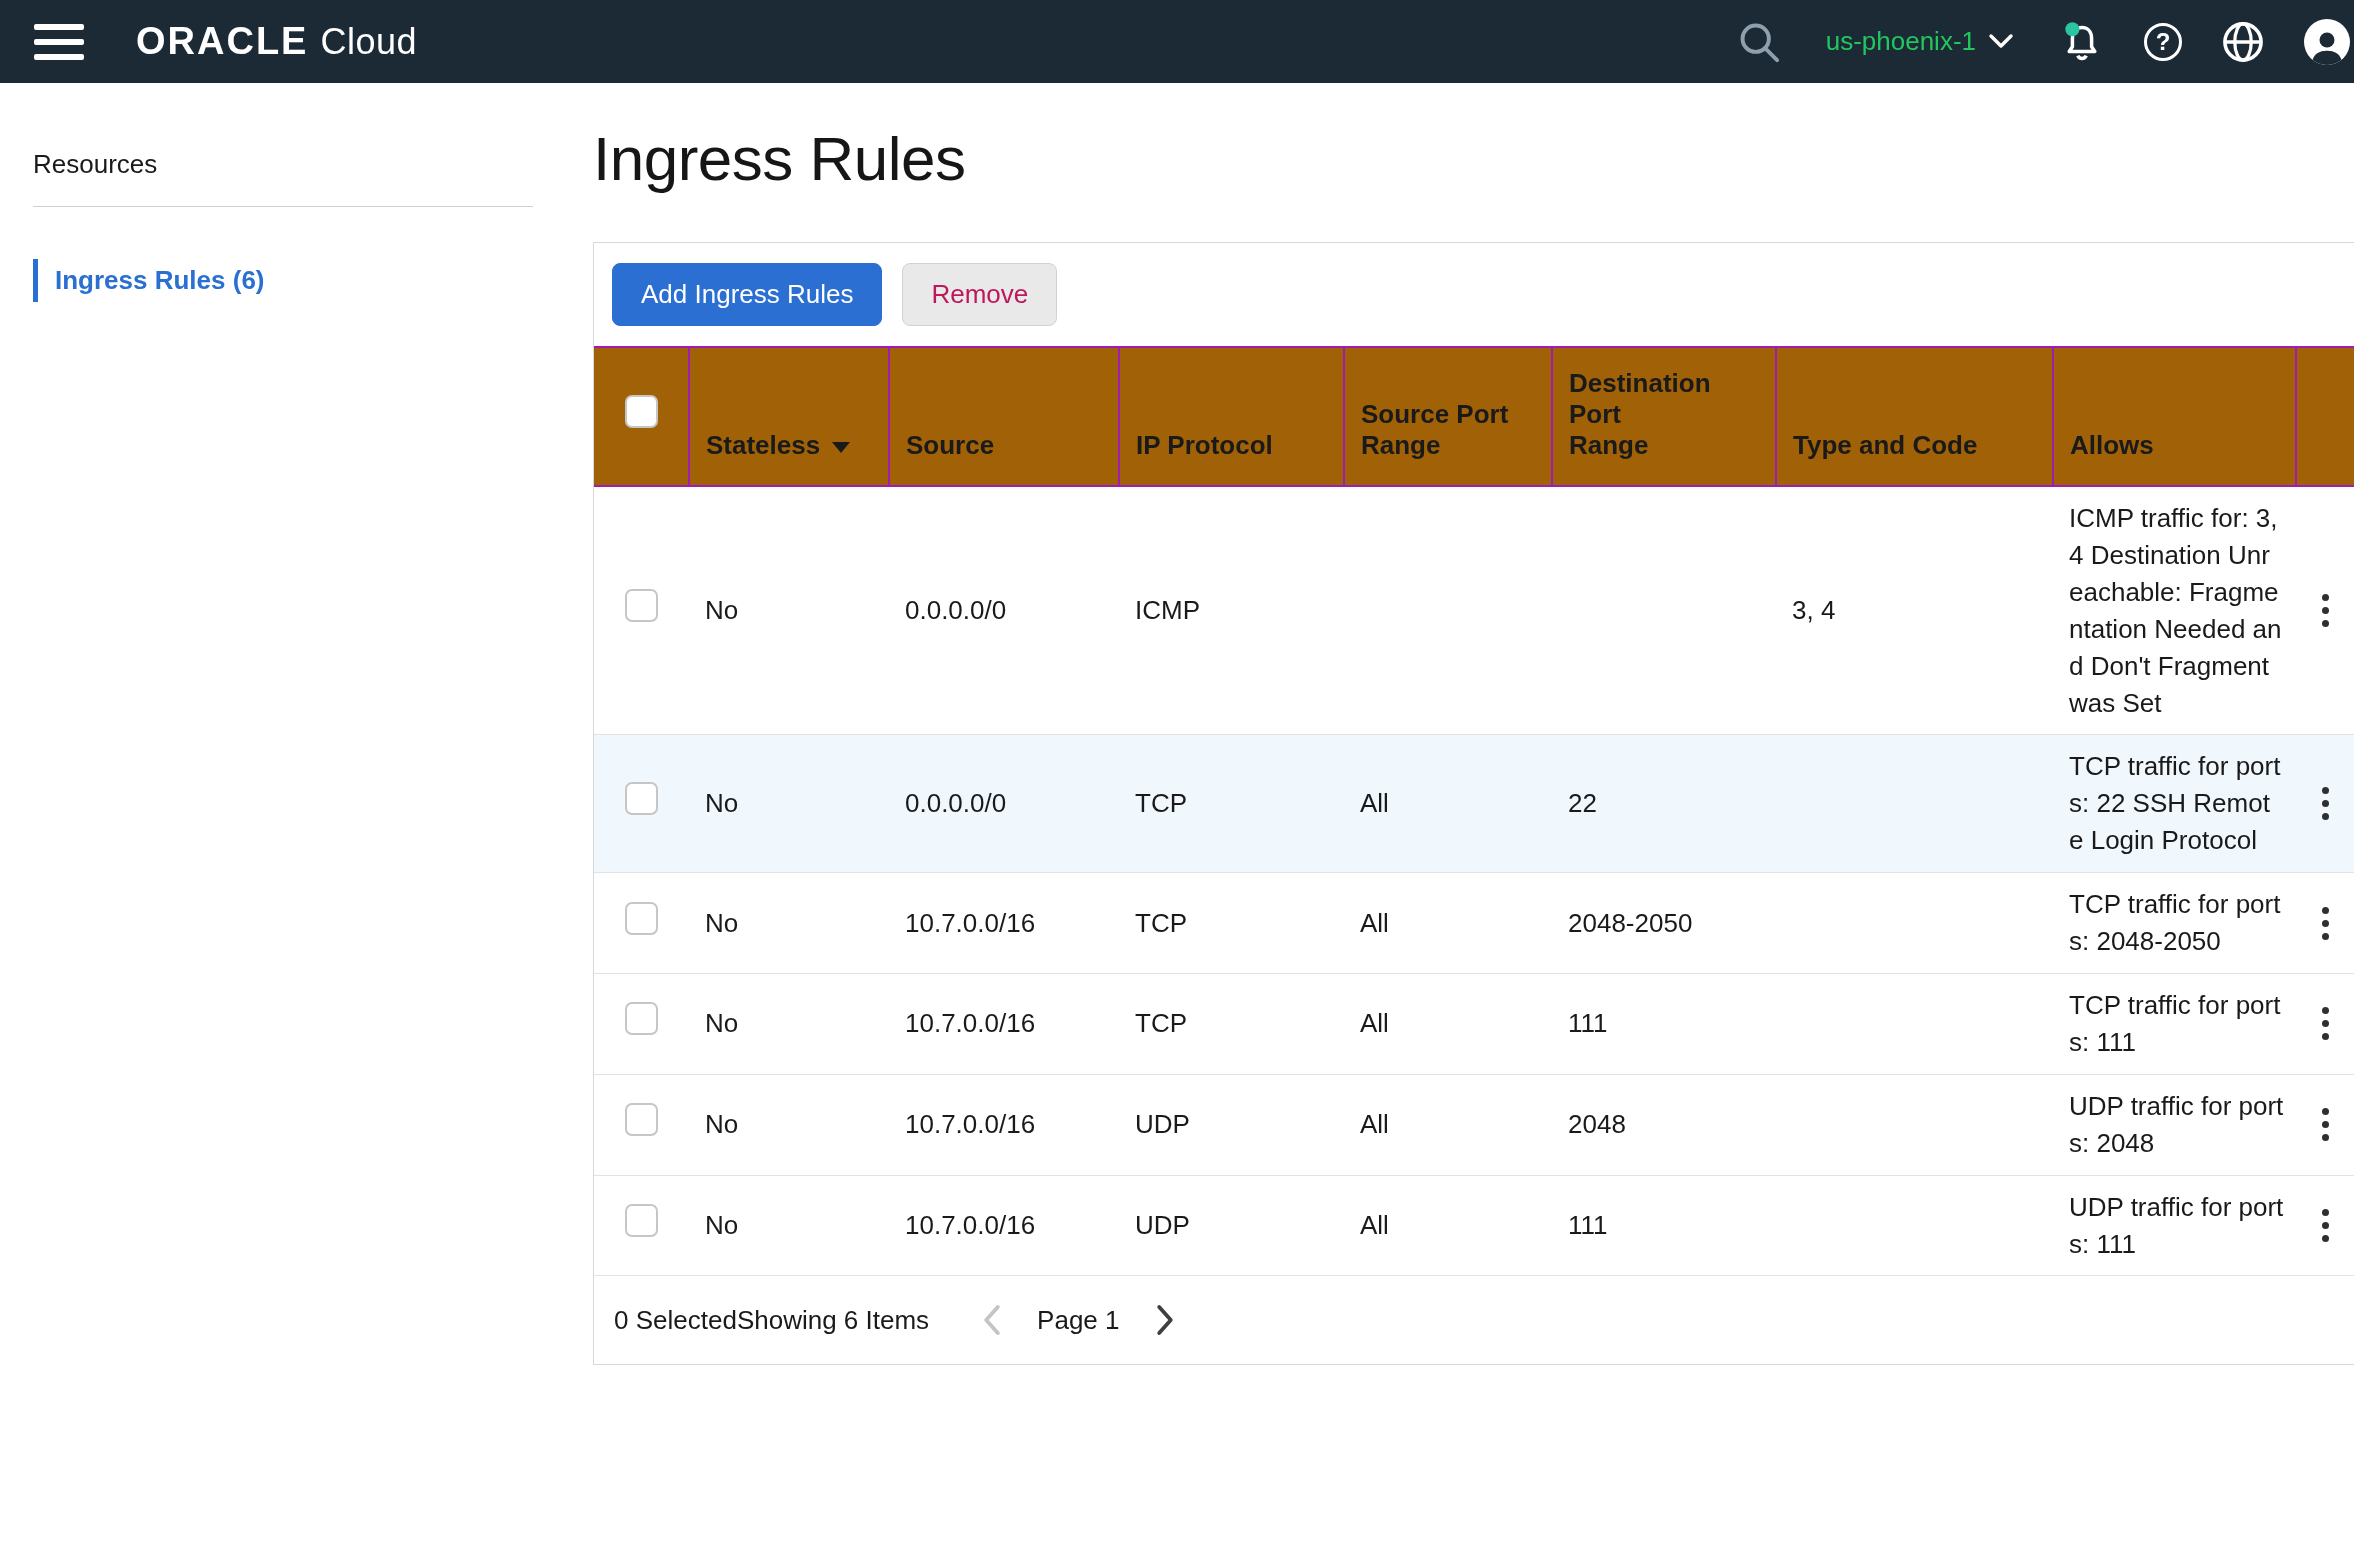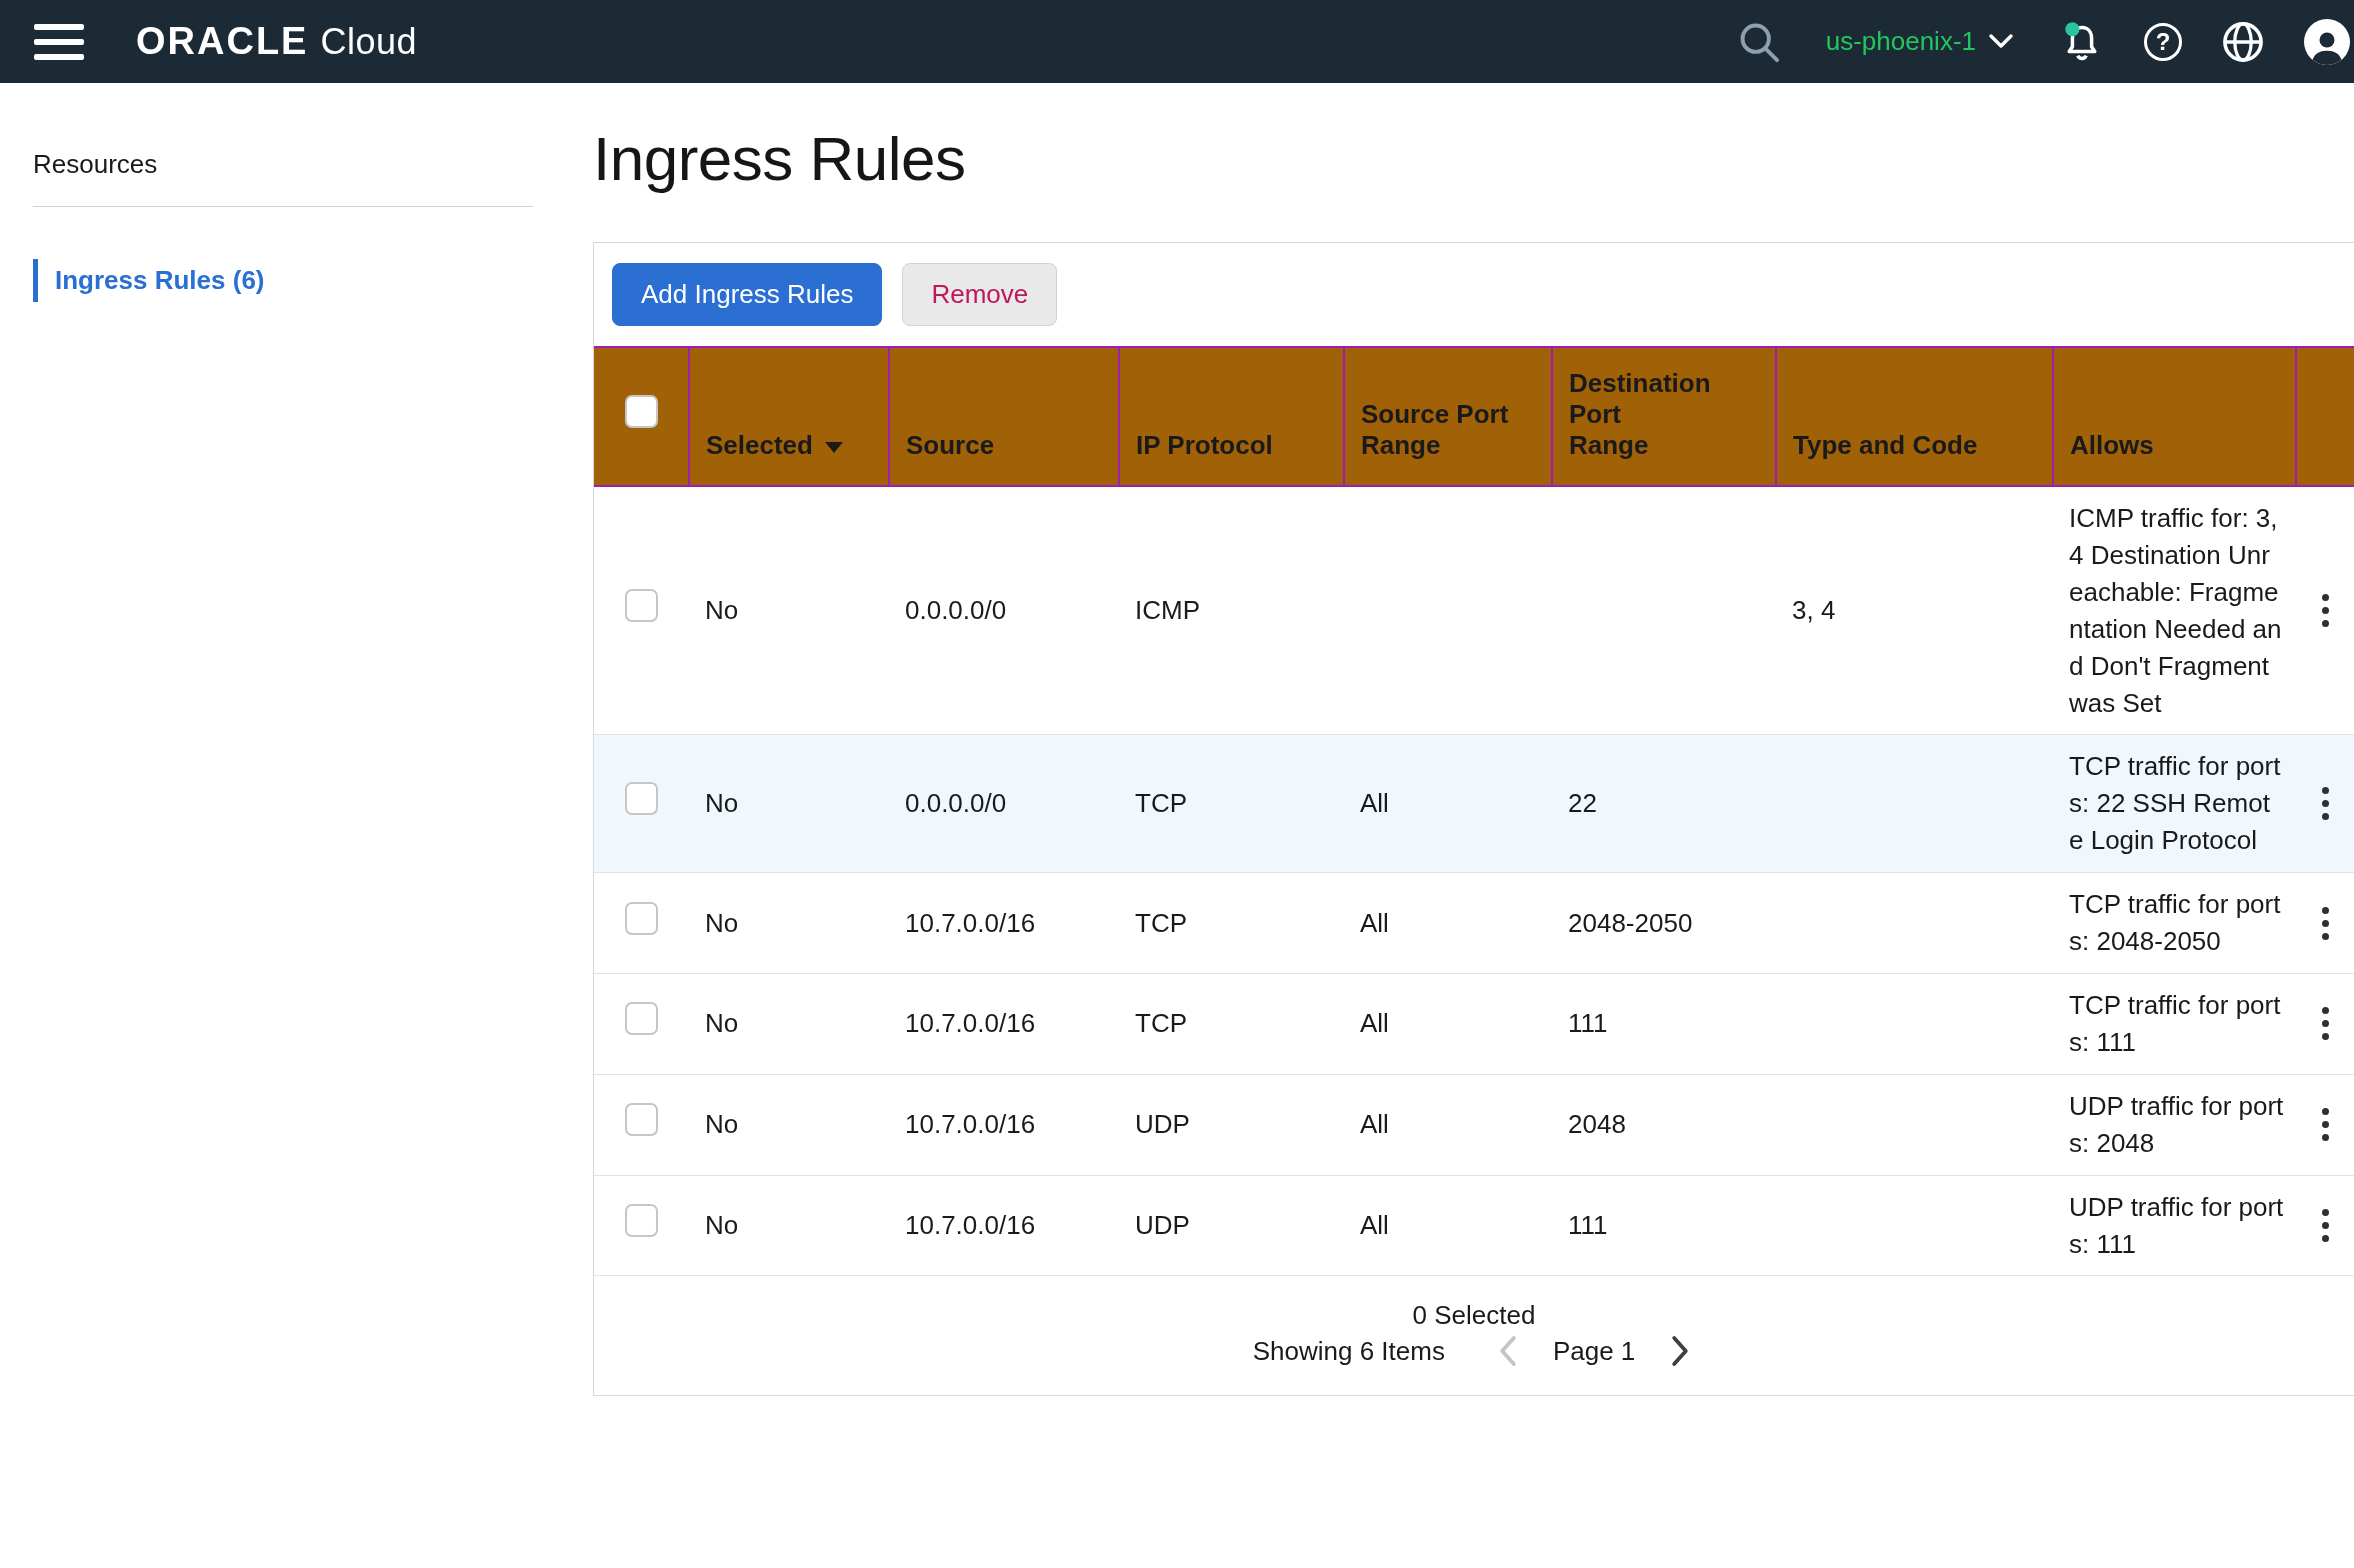--- a/index.html
+++ b/index.html
@@ -66,21 +66,21 @@
   .col-allows { word-break:break-all; overflow-wrap:anywhere; padding-right:12px; }
   .col-check { text-align:center; }
 
   .checkbox {
     display:inline-block; width:33px; height:33px; background:#fff;
     border:2px solid #c6c6c6; border-radius:7px; cursor:pointer;
   }
   .kebab { background:none; border:none; cursor:pointer; display:flex; flex-direction:column; gap:6px; align-items:center; padding:8px; margin:0 auto; }
   .kebab i { width:7px; height:7px; border-radius:50%; background:#2f2f2f; display:block; }
 
-  .table-footer { display:flex; align-items:center; justify-content:flex-start; padding:24px 20px; font-size:26px;flex-direction:column; }
+  .table-footer { display:flex; align-items:center; justify-content:flex-start; padding:24px 20px; font-size:26px; }
   .pager { display:flex; align-items:center; gap:30px; }
   .pager .showing { margin-right:18px; }
   .pg { background:none; border:none; padding:4px; cursor:pointer; display:flex; align-items:center; }
   .pg.disabled { cursor:default; }
 </style>
 </head>
 <body>
 
 <header class="topbar">
   <button class="hamburger">
@@ -164,21 +164,21 @@
           <col style="width:277px">
             <col style="width:243px">
             <col style="width:59px">
         </colgroup>
         <thead>
           <tr>
             <th class="col-check">
               <span class="checkbox"></span>
             </th>
             <th>
-              <span>Selected</span><span class="sort-arrow"></span>
+              <span>Stateless</span><span class="sort-arrow"></span>
             </th>
             <th>Source</th>
             <th>IP Protocol</th>
             <th>Source Port Range</th>
             <th>
               <span class="th-narrow">Destination Port Range</span>
             </th>
             <th>Type and Code</th>
             <th>Allows</th>
             <th></th>

